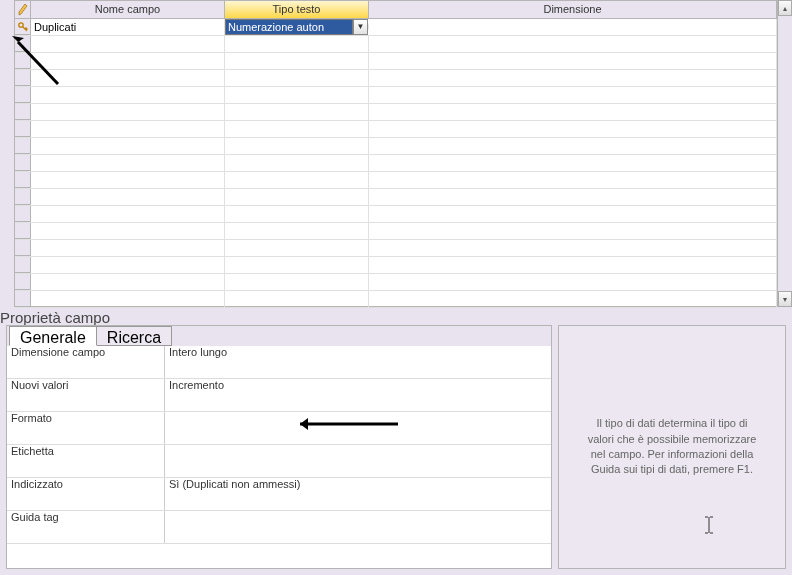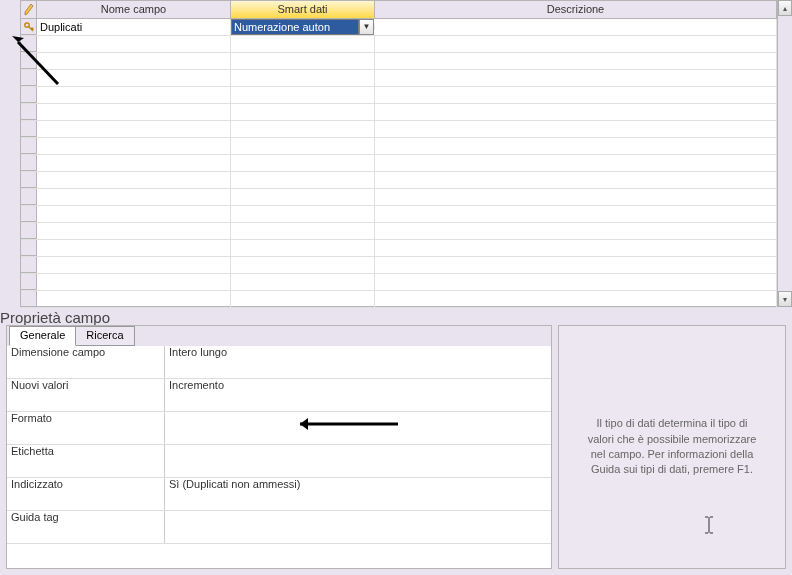--- a/index.html
+++ b/index.html
@@ -1,18 +1,18 @@
 <!DOCTYPE html>
 <html><head>
 <meta charset="utf-8">
 <style>
 * { box-sizing: border-box; margin: 0; padding: 0; font-family: "Segoe UI", Tahoma, sans-serif; font-size: 11px; }
 body { width: 792px; height: 575px; background: #e8e3ee; overflow: hidden; position: relative; }
 
-.top-grid { position: absolute; left: 20px; top: 0; right: 14px; height: 307px; background: #fff; border: 1px solid #b5b5b5; }
+.top-grid { position: absolute; left: 14px; top: 0; right: 14px; height: 307px; background: #fff; border: 1px solid #b5b5b5; }
 .grid-header { display: flex; height: 18px; }
 .grid-header .corner, .grid-row .rowhead { width: 16px; background: #e8e3ee; border-right: 1px solid #b5b5b5; border-bottom: 1px solid #b5b5b5; }
 .grid-header .col { background: #e8e3ee; border-right: 1px solid #b5b5b5; border-bottom: 1px solid #b5b5b5; text-align: center; line-height: 17px; color: #333; }
 .grid-header .col.sel { background: #ffdb58; background: linear-gradient(#fff6d0, #ffd84a); }
 .col1 { width: 194px; }
 .col2 { width: 144px; }
 .col3 { flex: 1; }
 
 .grid-row { display: flex; height: 17px; border-bottom: 1px solid #e0e0e0; }
 .grid-row .rowhead { display: flex; align-items: center; justify-content: center; }
@@ -26,21 +26,21 @@
 .key-icon { width: 12px; height: 12px; }
 
 .vscroll { position: absolute; right: 0; top: 0; width: 14px; height: 307px; background: #e8e3ee; display: flex; flex-direction: column; }
 .vscroll .sbtn { height: 16px; background: linear-gradient(#fafafa, #dedede); border: 1px solid #aaa; display: flex; align-items: center; justify-content: center; font-size: 8px; color: #555; }
 
 .section-label { position: absolute; top: 309px; left: 0; right: 0; color: #444; font-size: 15px; }
 
 .bottom { position: absolute; left: 6px; top: 325px; right: 6px; bottom: 6px; display: flex; gap: 6px; }
 .props { flex: 1; border: 1px solid #b5b5b5; background: #fff; display: flex; flex-direction: column; }
 .tabs { display: flex; background: #e8e3ee; height: 20px; padding-left: 2px; }
-.tab { padding: 2px 10px; border: 1px solid #999; background: #fff; margin-right: -1px; font-size: 11px; }
+.tab { padding: 2px 10px; border: 1px solid #999; background: #fff; margin-right: -1px; font-size: 16px; }
 .tab.active { border-bottom: 1px solid #fff; position: relative; z-index: 2; }
 .tab.inactive { background: #ece7f0; }
 .prop-body { flex: 1; background: #fff; }
 .prop-row { display: flex; height: 33px; border-bottom: 1px solid #ddd; }
 .prop-row .pname { width: 158px; padding: 0 4px; border-right: 1px solid #ccc; color: #333; }
 .prop-row .pval { flex: 1; padding: 0 4px; color: #333; }
 
 .help { width: 228px; border: 1px solid #b5b5b5; background: #ece7f0; display: flex; align-items: center; justify-content: center; text-align: center; padding: 28px; color: #666; font-size: 10px; line-height: 1.4; }
 
 .arrow1 { position: absolute; left: 10px; top: 36px; pointer-events: none; }
@@ -51,22 +51,22 @@
 </head>
 <body>
 
 <div class="top-grid">
   <svg class="pencil-icon" viewBox="0 0 10 14">
       <path d="M1 12 L1 9 L7 1 L9 3 L3 11 Z" fill="#f7c04a" stroke="#8a6000" stroke-width="0.6"></path>
     </svg>
   <div class="grid-header">
     <div class="corner"></div>
     <div class="col col1">Nome campo</div>
-    <div class="col col2 sel">Smart dati</div>
-    <div class="col col3">Descrizione</div>
+    <div class="col col2 sel">Tipo testo</div>
+    <div class="col col3">Dimensione</div>
   </div>
   <div class="grid-row first">
     <div class="rowhead">
       <svg class="key-icon" viewBox="0 0 12 12">
           <circle cx="4" cy="4" r="2.2" fill="none" stroke="#c08000" stroke-width="1.3"></circle>
           <path d="M5.6 5.6 L10 10 M8 8 L9.5 6.5 M9 9 L10.5 7.5" stroke="#c08000" stroke-width="1.3" fill="none"></path>
         </svg>
     </div>
     <div class="cell col1 c1">Duplicati</div>
     <div class="cell col2 c2 sel">

